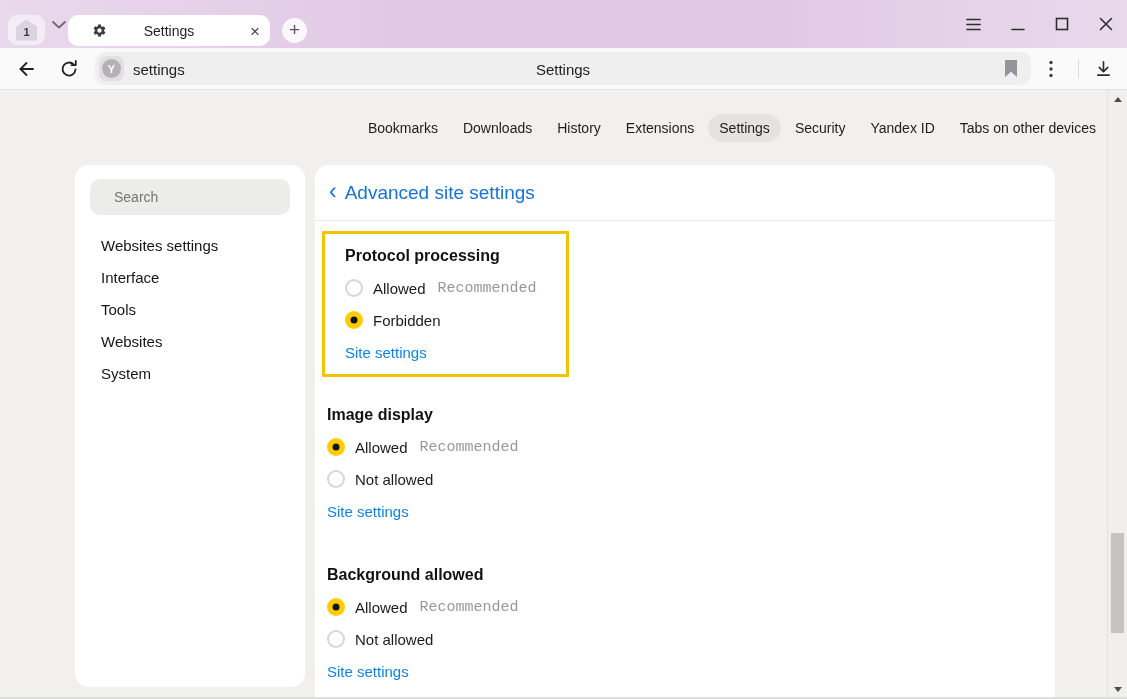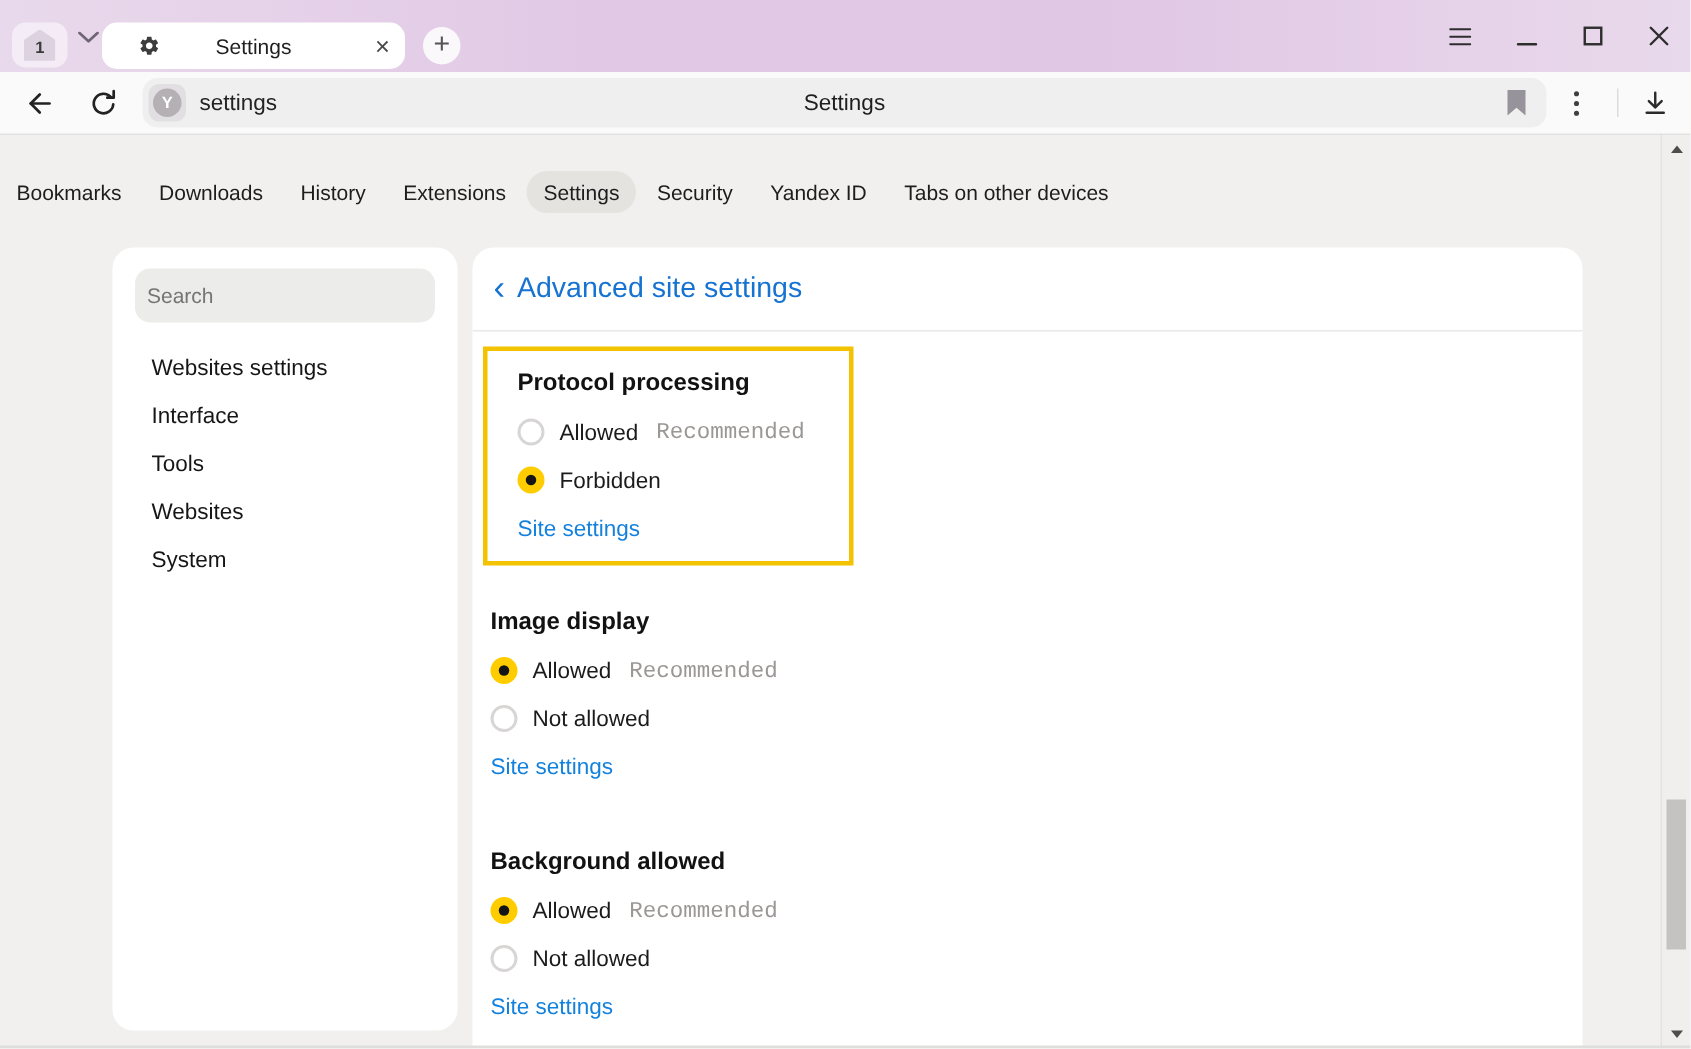--- a/index.html
+++ b/index.html
@@ -88,39 +88,39 @@
   .bookmark-btn { position:absolute; right:13px; top:8px; }
   .kebab-btn { position:absolute; left:1049px; top:12px; }
   .toolbar-divider { position:absolute; left:1078px; top:11px; width:1px; height:19px; background:#dddbdb; }
   .download-btn { position:absolute; left:1094px; top:11px; }
 
   
   .content-bg { position:absolute; top:90px; left:0; width:1127px; height:609px; background:#f1f0ee; }
 
   .page-tabs {
     position:absolute; top:113px; left:0; width:1107px; height:29px;
-    display:flex; align-items:center; justify-content:flex-start; gap:3px;
+    display:flex; align-items:center; justify-content:flex-end; gap:3px;
   }
   .page-tab {
     padding:6px 11px; font-size:14px; color:#1d1d1d; border-radius:15px;
     white-space:nowrap; cursor:default;
   }
   .page-tab.active { background:#e5e3e0; }
 
   .sidebar {
     position:absolute; left:75px; top:165px; width:230px; height:522px;
     background:#fff; border-radius:14px;
   }
   .search-box {
     margin:14px 15px 0 15px; width:200px; height:36px;
     background:#ececea; border-radius:10px; display:flex; align-items:center;
   }
   .search-box input {
     border:none; outline:none; background:transparent; width:100%;
-    padding:0 8px; font-size:14px; font-family:"Liberation Sans", sans-serif; color:#333;
+    padding:0 24px; font-size:14px; font-family:"Liberation Sans", sans-serif; color:#333;
   }
   .search-box input::placeholder { color:#757575; opacity:1; }
   .side-list { margin-top:14px; }
   .side-item {
     height:32px; display:flex; align-items:center; padding-left:26px;
     font-size:15px; color:#161616; cursor:default;
   }
 
   .main-panel {
     position:absolute; left:315px; top:165px; width:740px; height:534px;

